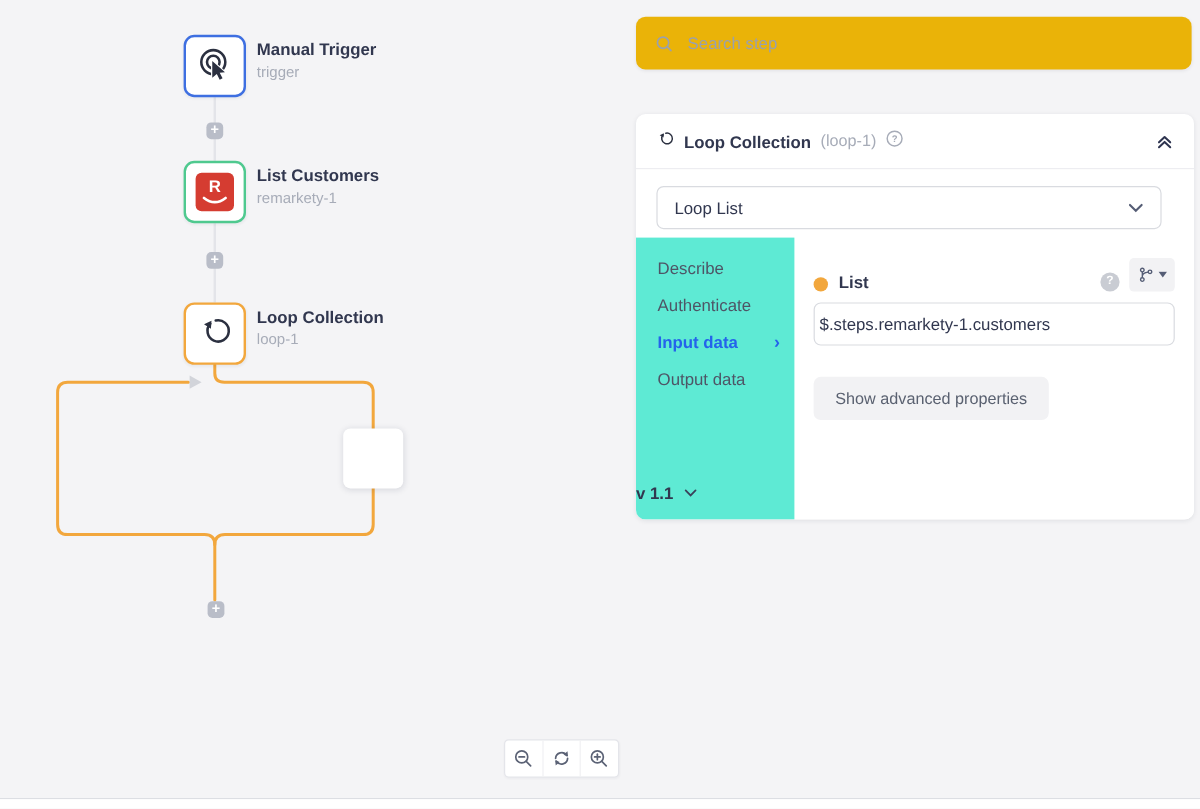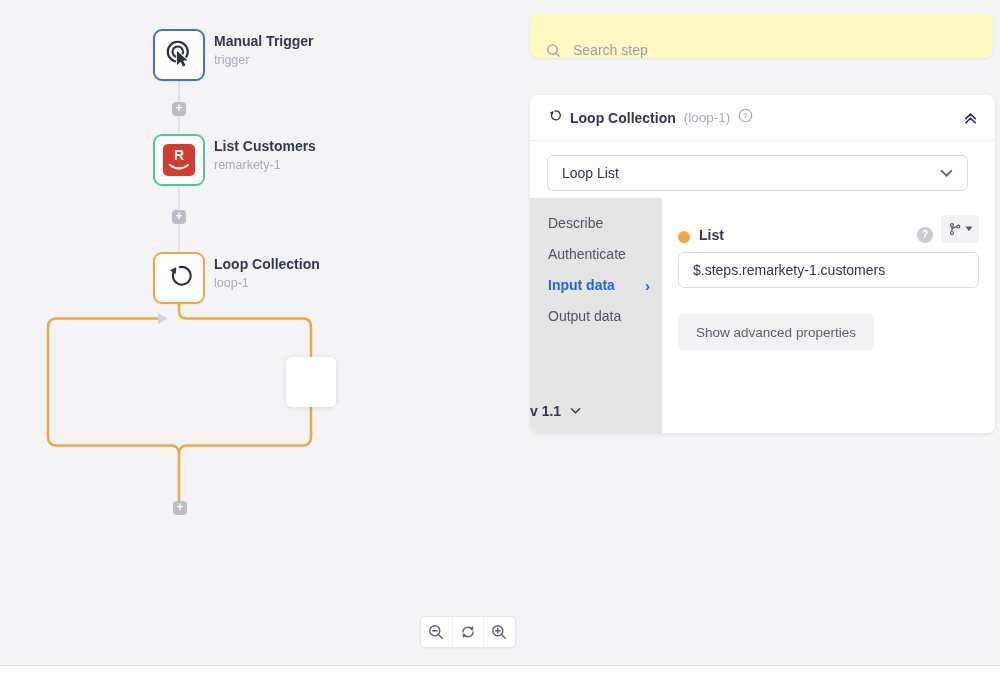--- a/index.html
+++ b/index.html
@@ -36,61 +36,61 @@
 
   .canvas-toolbar { position:absolute; left:420px; top:616px; width:96px; height:32px; background:#fff;
                     border:1px solid #e4e5ea; border-radius:4px; display:flex; box-shadow:0 1px 2px rgba(20,30,60,.04); }
   .ct-btn { flex:1; display:flex; align-items:center; justify-content:center; cursor:pointer; }
   .ct-btn + .ct-btn { border-left:1px solid #f0f0f3; }
 
   .bottom-line  { position:absolute; left:0; top:665px; width:1000px; height:1px; background:#dcdee3; }
   .bottom-strip { position:absolute; left:0; top:666px; width:1000px; height:8px; background:#fff; }
 
   
-  .search-bar { position:absolute; left:530px; top:14px; width:463px; height:44px; background:#fef9c3;
+  .search-bar { position:absolute; left:530px; top:14px; width:463px; height:44px; background:#eab308;
                 border-radius:8px; box-shadow:0 1px 3px rgba(20,30,60,.08);
-                display:flex; align-items:flex-end; padding:0 16px; gap:12px; }
+                display:flex; align-items:center; padding:0 16px; gap:12px; }
   .search-bar input { border:none; outline:none; flex:1; font-family:"Liberation Sans",sans-serif;
                       font-size:14px; color:#31374f; background:transparent; }
   .search-bar input::placeholder { color:#9aa0ad; }
 
   
   .panel { position:absolute; left:530px; top:95px; width:465px; height:338px; background:#fff;
            border-radius:8px; box-shadow:0 1px 4px rgba(20,30,60,.09); overflow:hidden; }
   .panel-header { height:46px; display:flex; align-items:center; padding:0 17px; gap:8px;
                   border-bottom:1px solid #ededf1; }
   .panel-title { font-size:14px; font-weight:bold; color:#31374f; }
   .step-id { font-size:13.5px; color:#a7acb8; }
   .ph-spacer { flex:1; }
   .collapse-btn { cursor:pointer; display:flex; }
 
   .op-select { margin:14px 27px 7px 17px; height:36px; border:1px solid #d9dbe0; border-radius:6px;
                display:flex; align-items:center; padding:0 14px; cursor:pointer; }
   .op-select-value { font-size:14px; color:#31374f; flex:1; }
 
   .panel-body { display:flex; height:235px; }
-  .tabs { width:132px; background:#e5e5e5; padding:14px 0 0 18px; position:relative; }
+  .tabs { width:132px; background:#5eead4; padding:14px 0 0 18px; position:relative; }
   .tab { width:102px; height:22px; margin-bottom:9px; font-size:14px; color:#4e5566;
          display:flex; align-items:center; justify-content:space-between; cursor:pointer; }
   .tab.active { color:#2463eb; font-weight:bold; }
   .tab-arrow { color:#2463eb; font-size:15px; font-weight:bold; }
   .version { position:absolute; left:0; bottom:14px; display:flex; align-items:center; gap:9px;
              font-size:14px; color:#31374f; font-weight:bold; cursor:pointer; }
 
   .main { flex:1; background:#fff; padding:17px 16px 0 16px; }
   .field-row { height:28px; display:flex; align-items:flex-end; }
   .req-dot { width:12px; height:12px; border-radius:50%; background:#f2a73d; margin-right:9px; }
   .field-label { font-size:14px; font-weight:bold; color:#31374f; }
   .fr-spacer { flex:1; }
   .help-filled { width:16px; height:16px; border-radius:50%; background:#c9ccd3; color:#fff;
                  font-size:10px; font-weight:bold; text-align:center; line-height:16px; margin-right:8px; cursor:pointer; }
   .connect-btn { width:38px; height:28px; background:#f2f2f4; border-radius:4px; border:none;
                  display:flex; align-items:center; justify-content:center; gap:3px; cursor:pointer; }
   .field-input { margin-top:9px; width:301px; height:36px; border:1px solid #d9dbe0; border-radius:6px;
-                 padding:0 14px; font-family:"Liberation Sans",sans-serif; font-size:14px; color:#31374f; outline:none; }
+                 padding:0 4px; font-family:"Liberation Sans",sans-serif; font-size:14px; color:#31374f; outline:none; }
   .adv-btn { margin-top:26px; width:196px; height:36px; background:#f2f2f4; border:none; border-radius:6px;
              font-family:"Liberation Sans",sans-serif; font-size:13.5px; color:#5a6170; cursor:pointer; }
 </style>
 </head>
 <body>
 
 <div id="stage">
 
   <svg id="connector-svg" width="1000" height="674">
     <line x1="179" y1="81" x2="179" y2="134" stroke="#e3e4e9" stroke-width="2"></line>

